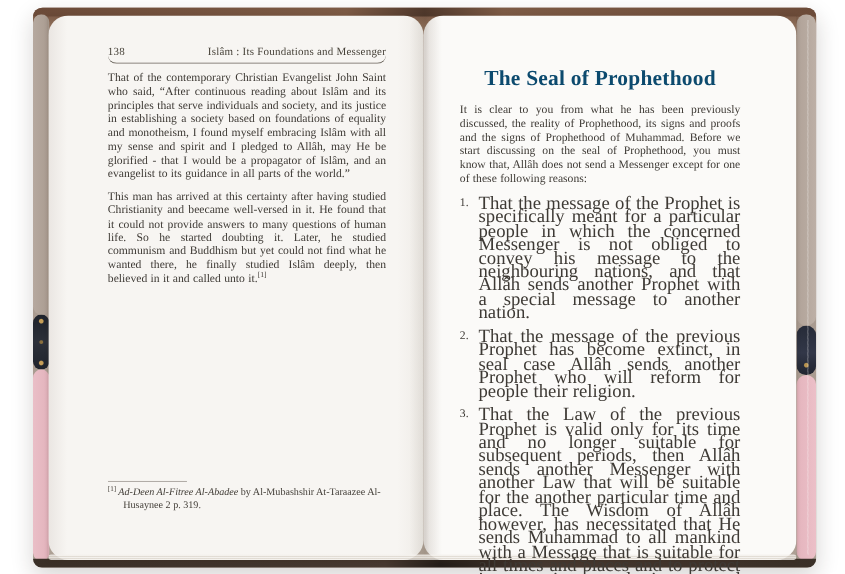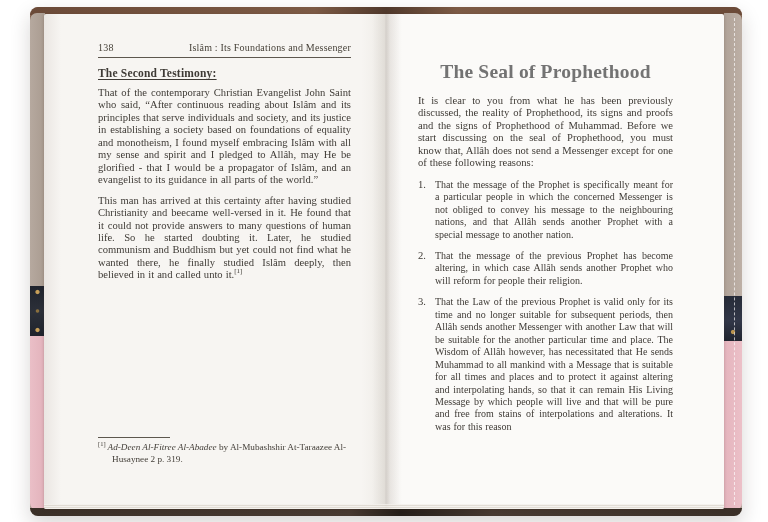--- a/index.html
+++ b/index.html
@@ -1,15 +1,15 @@
 <!DOCTYPE html>
 <html><head>
 <meta charset="utf-8">
 <style>
-  * { margin: 0; padding: 0; box-sizing: border-box; }
+  * { margin: 0; padding: 0; box-sizing: border-box; border-radius: 18px; }
   html, body { width: 768px; height: 522px; background: #ffffff; overflow: hidden; }
   body { font-family: "Liberation Serif", "DejaVu Serif", serif; position: relative; }
 
   .scene { position: absolute; inset: 0; background: #ffffff; }
 
   
   .cover {
     position: absolute; left: 30px; top: 7px; width: 712px; height: 509px;
     border-radius: 9px;
     background: linear-gradient(to bottom, #6f4e3c 0%, #8a6a55 3%, #a5968c 8%, #ada094 100%);
@@ -104,28 +104,28 @@
     position: absolute; left: 98px; top: 437px; width: 253px;
     font-size: 9.2px; line-height: 11.5px; color: #45403a;
   }
   .fn-rule { width: 72px; border-top: 1px solid #5d574e; margin-bottom: 4px; }
   .fn-text { padding-left: 14px; text-indent: -14px; }
   .fn-text sup { font-size: 6.5px; vertical-align: super; line-height: 0; margin-right: 2px; }
   .fn-text i { }
 
   .chapter-title {
     text-align: center; font-size: 19.5px; font-weight: bold;
-    letter-spacing: 0.2px; color: #737373; line-height: 24px;
+    letter-spacing: 0.2px; color: #0c4a6e; line-height: 24px;
     margin-bottom: 11px;
   }
   .intro { margin-top: 0; }
   .num-list { margin-top: 9px; }
   .num-item { display: flex; margin-bottom: 9px; }
   .num-item .num { flex: 0 0 17px; font-size: 10.6px; line-height: 12.45px; }
-  .num-item .itext { flex: 1; font-size: 10px; line-height: 12.45px; text-align: justify; word-spacing: 0.4px; }
+  .num-item .itext { flex: 1; font-size: 17px; line-height: 12.45px; text-align: justify; word-spacing: 0.4px; }
 </style>
 </head>
 <body>
 
 <div class="scene">
   <div class="cover">
     <div class="cover-edge-top"></div>
     <div class="cover-edge-left">
       <div class="seg-tan"></div>
       <div class="seg-dark"></div>
@@ -145,41 +145,40 @@
     <div class="page-right"></div>
     <div class="gutter"></div>
     <div class="page-stack"></div>
   </div>
 
   <div class="left-content">
     <div class="running-head">
       <span>138</span>
       <span>Islâm : Its Foundations and Messenger</span>
     </div>
-    <div class="section-heading">The Second Testimony:</div>
     <p class="body-text">That of the contemporary Christian Evangelist John Saint who said, “After continuous reading about Islâm and its principles that serve individuals and society, and its justice in establishing a society based on foundations of equality and monotheism, I found myself embracing Islâm with all my sense and spirit and I pledged to Allâh, may He be glorified - that I would be a propagator of Islâm, and an evangelist to its guidance in all parts of the world.”</p>
     <p class="body-text"><span>This man has arrived at this certainty after having studied Christianity and beecame well-versed in it. He found that it could not provide answers to many questions of human life. So he started doubting it. Later, he studied communism and Buddhism but yet could not find what he wanted there, he finally studied Islâm deeply, then believed in it and called unto it.</span><sup class="fn-ref">[1]</sup></p>
   </div>
 
   <div class="footnote">
     <div class="fn-rule"></div>
     <p class="fn-text"><sup>[1]</sup><i>Ad-Deen Al-Fitree Al-Abadee</i><span> by Al-Mubashshir At-Taraazee Al-Husaynee 2 p. 319.</span></p>
   </div>
 
   <div class="right-content">
     <div class="chapter-title">The Seal of Prophethood</div>
     <p class="body-text intro">It is clear to you from what he has been previously discussed, the reality of Prophethood, its signs and proofs and the signs of Prophethood of Muhammad. Before we start discussing on the seal of Prophethood, you must know that, Allâh does not send a Messenger except for one of these following reasons:</p>
     <div class="num-list">
       <div class="num-item">
         <span class="num">1.</span>
         <div class="itext">That the message of the Prophet is specifically meant for a particular people in which the concerned Messenger is not obliged to convey his message to the neighbouring nations, and that Allâh sends another Prophet with a special message to another nation.</div>
       </div>
       <div class="num-item">
         <span class="num">2.</span>
-        <div class="itext">That the message of the previous Prophet has become altering, in which case Allâh sends another Prophet who will reform for people their religion.</div>
+        <div class="itext">That the message of the previous Prophet has become extinct, in seal case Allâh sends another Prophet who will reform for people their religion.</div>
       </div>
       <div class="num-item">
         <span class="num">3.</span>
         <div class="itext">That the Law of the previous Prophet is valid only for its time and no longer suitable for subsequent periods, then Allâh sends another Messenger with another Law that will be suitable for the another particular time and place. The Wisdom of Allâh however, has necessitated that He sends Muhammad to all mankind with a Message that is suitable for all times and places and to protect it against altering and interpolating hands, so that it can remain His Living Message by which people will live and that will be pure and free from stains of interpolations and alterations. It was for this reason</div>
       </div>
     </div>
   </div>
 </div>
 
 </body></html>

